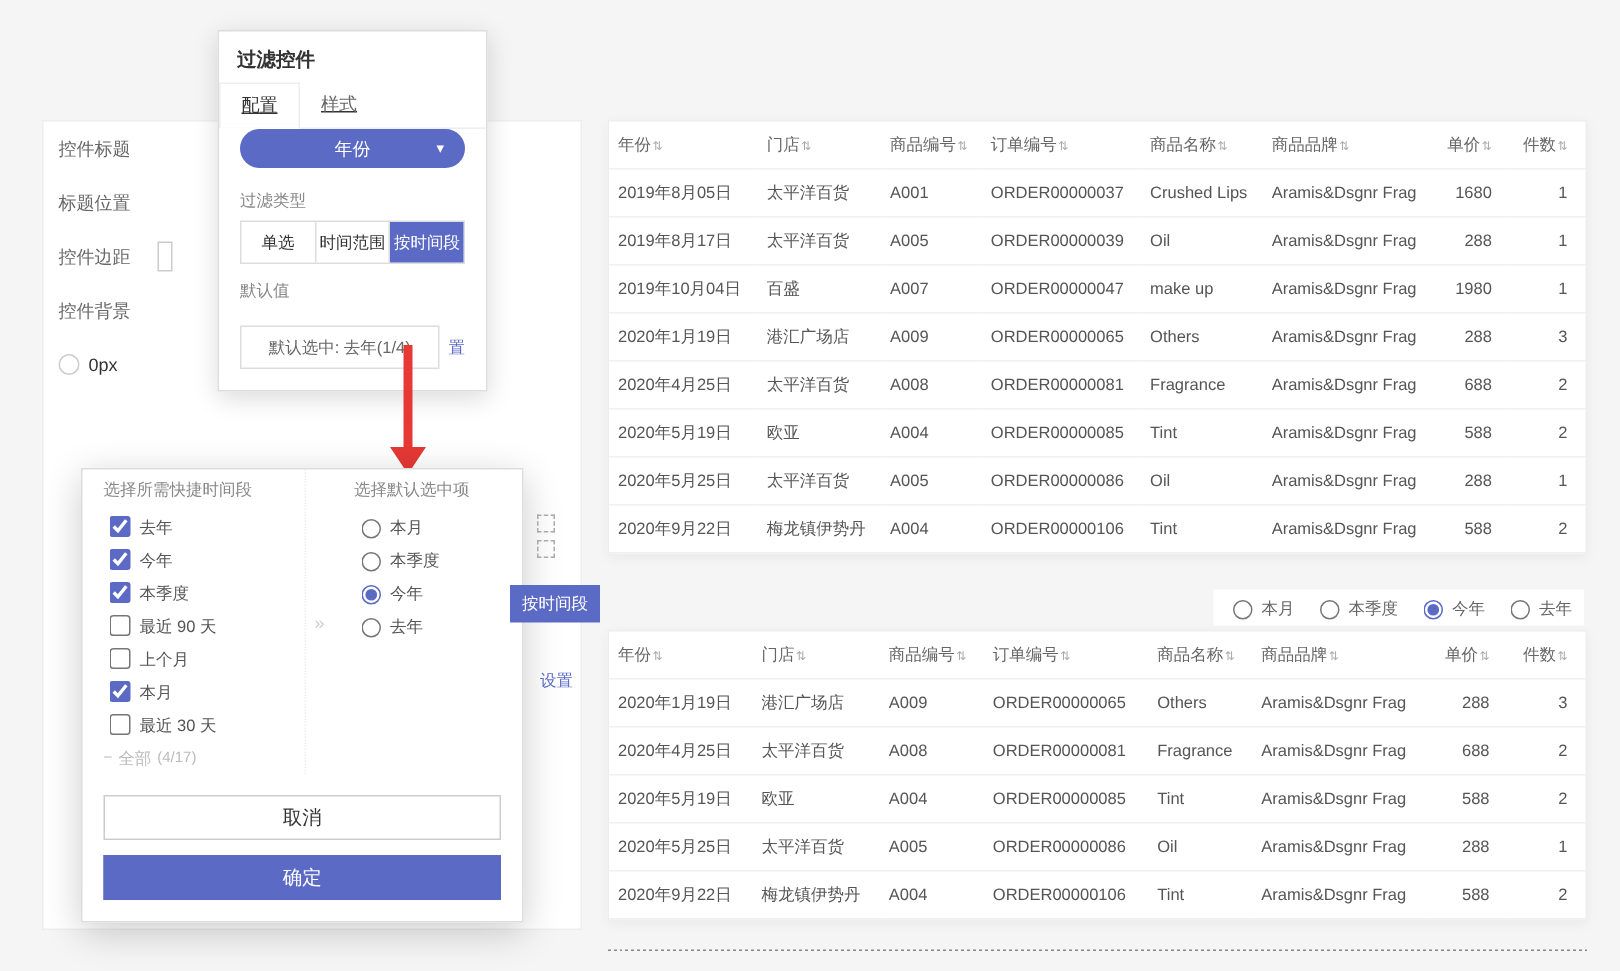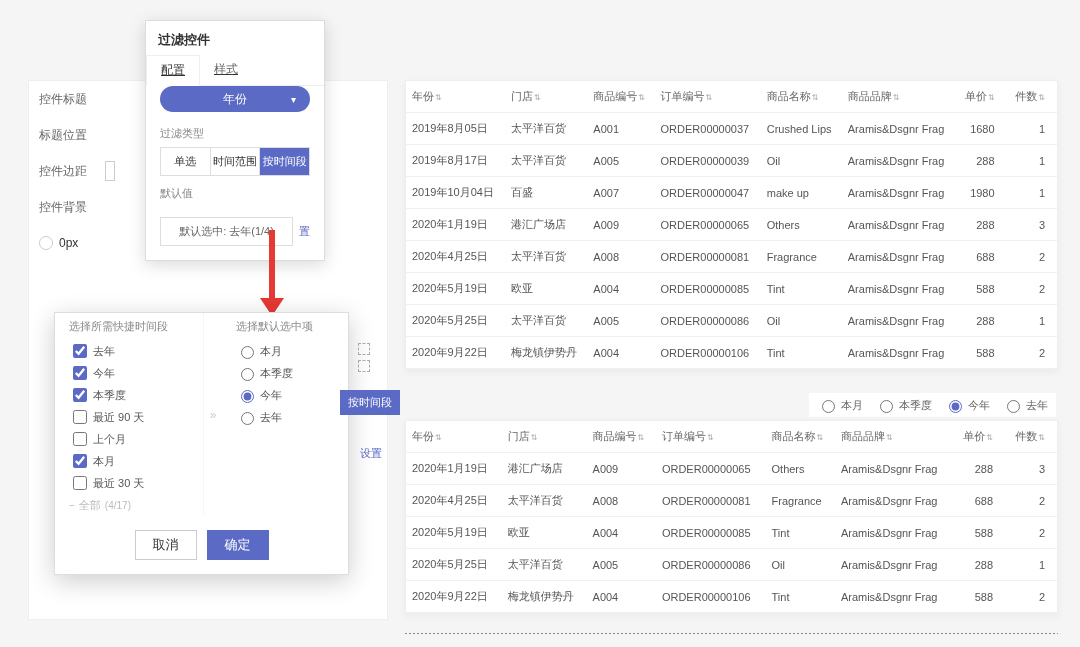--- a/index.html
+++ b/index.html
@@ -41,21 +41,21 @@
 .dialog-cols { display: flex; padding: 0 14px; }
 .col-head { font-size: 11px; color: #888; padding: 6px 0; }
 .col-left { width: 135px; border-right: 1px dotted #eee; }
 .col-right { flex: 1; padding-left: 14px; }
 .check-row, .radio-row { display: flex; align-items: center; font-size: 11px; color: #555; height: 22px; }
 .check-row input, .radio-row input { margin-right: 6px; }
 .check-row input[type=checkbox] { width: 14px; height: 14px; accent-color: #5b6ac4; }
 .radio-row input[type=radio] { accent-color: #5b6ac4; }
 .expand { color: #bbb; margin-right: 4px; font-size: 10px; }
 .count-hint { color: #bbb; font-size: 10px; margin-left: 4px; }
-.dialog-foot { display: flex; justify-content: center; gap: 10px; padding: 14px; }
+.dialog-foot { display: flex; justify-content: center; gap: 10px; padding: 14px; flex-direction: column; }
 .btn { min-width: 62px; height: 30px; display: flex; align-items: center; justify-content: center; font-size: 13px; border: 1px solid #ccc; background: #fff; cursor: pointer; }
 .btn.primary { background: #5b6ac4; color: #fff; border-color: #5b6ac4; }
 
 
 .chip-interval { position: absolute; left: 340px; top: 390px; background: #5b6ac4; color: #fff; font-size: 11px; padding: 5px 8px; }
 .chip-set { position: absolute; left: 360px; top: 418px; color: #5b6ac4; font-size: 11px; margin-top: 28px; }
 .dotsq1 { position: absolute; left: 358px; top: 343px; width: 12px; height: 12px; border: 1px dashed #aaa; }
 .dotsq2 { position: absolute; left: 358px; top: 360px; width: 12px; height: 12px; border: 1px dashed #aaa; }
 
 

